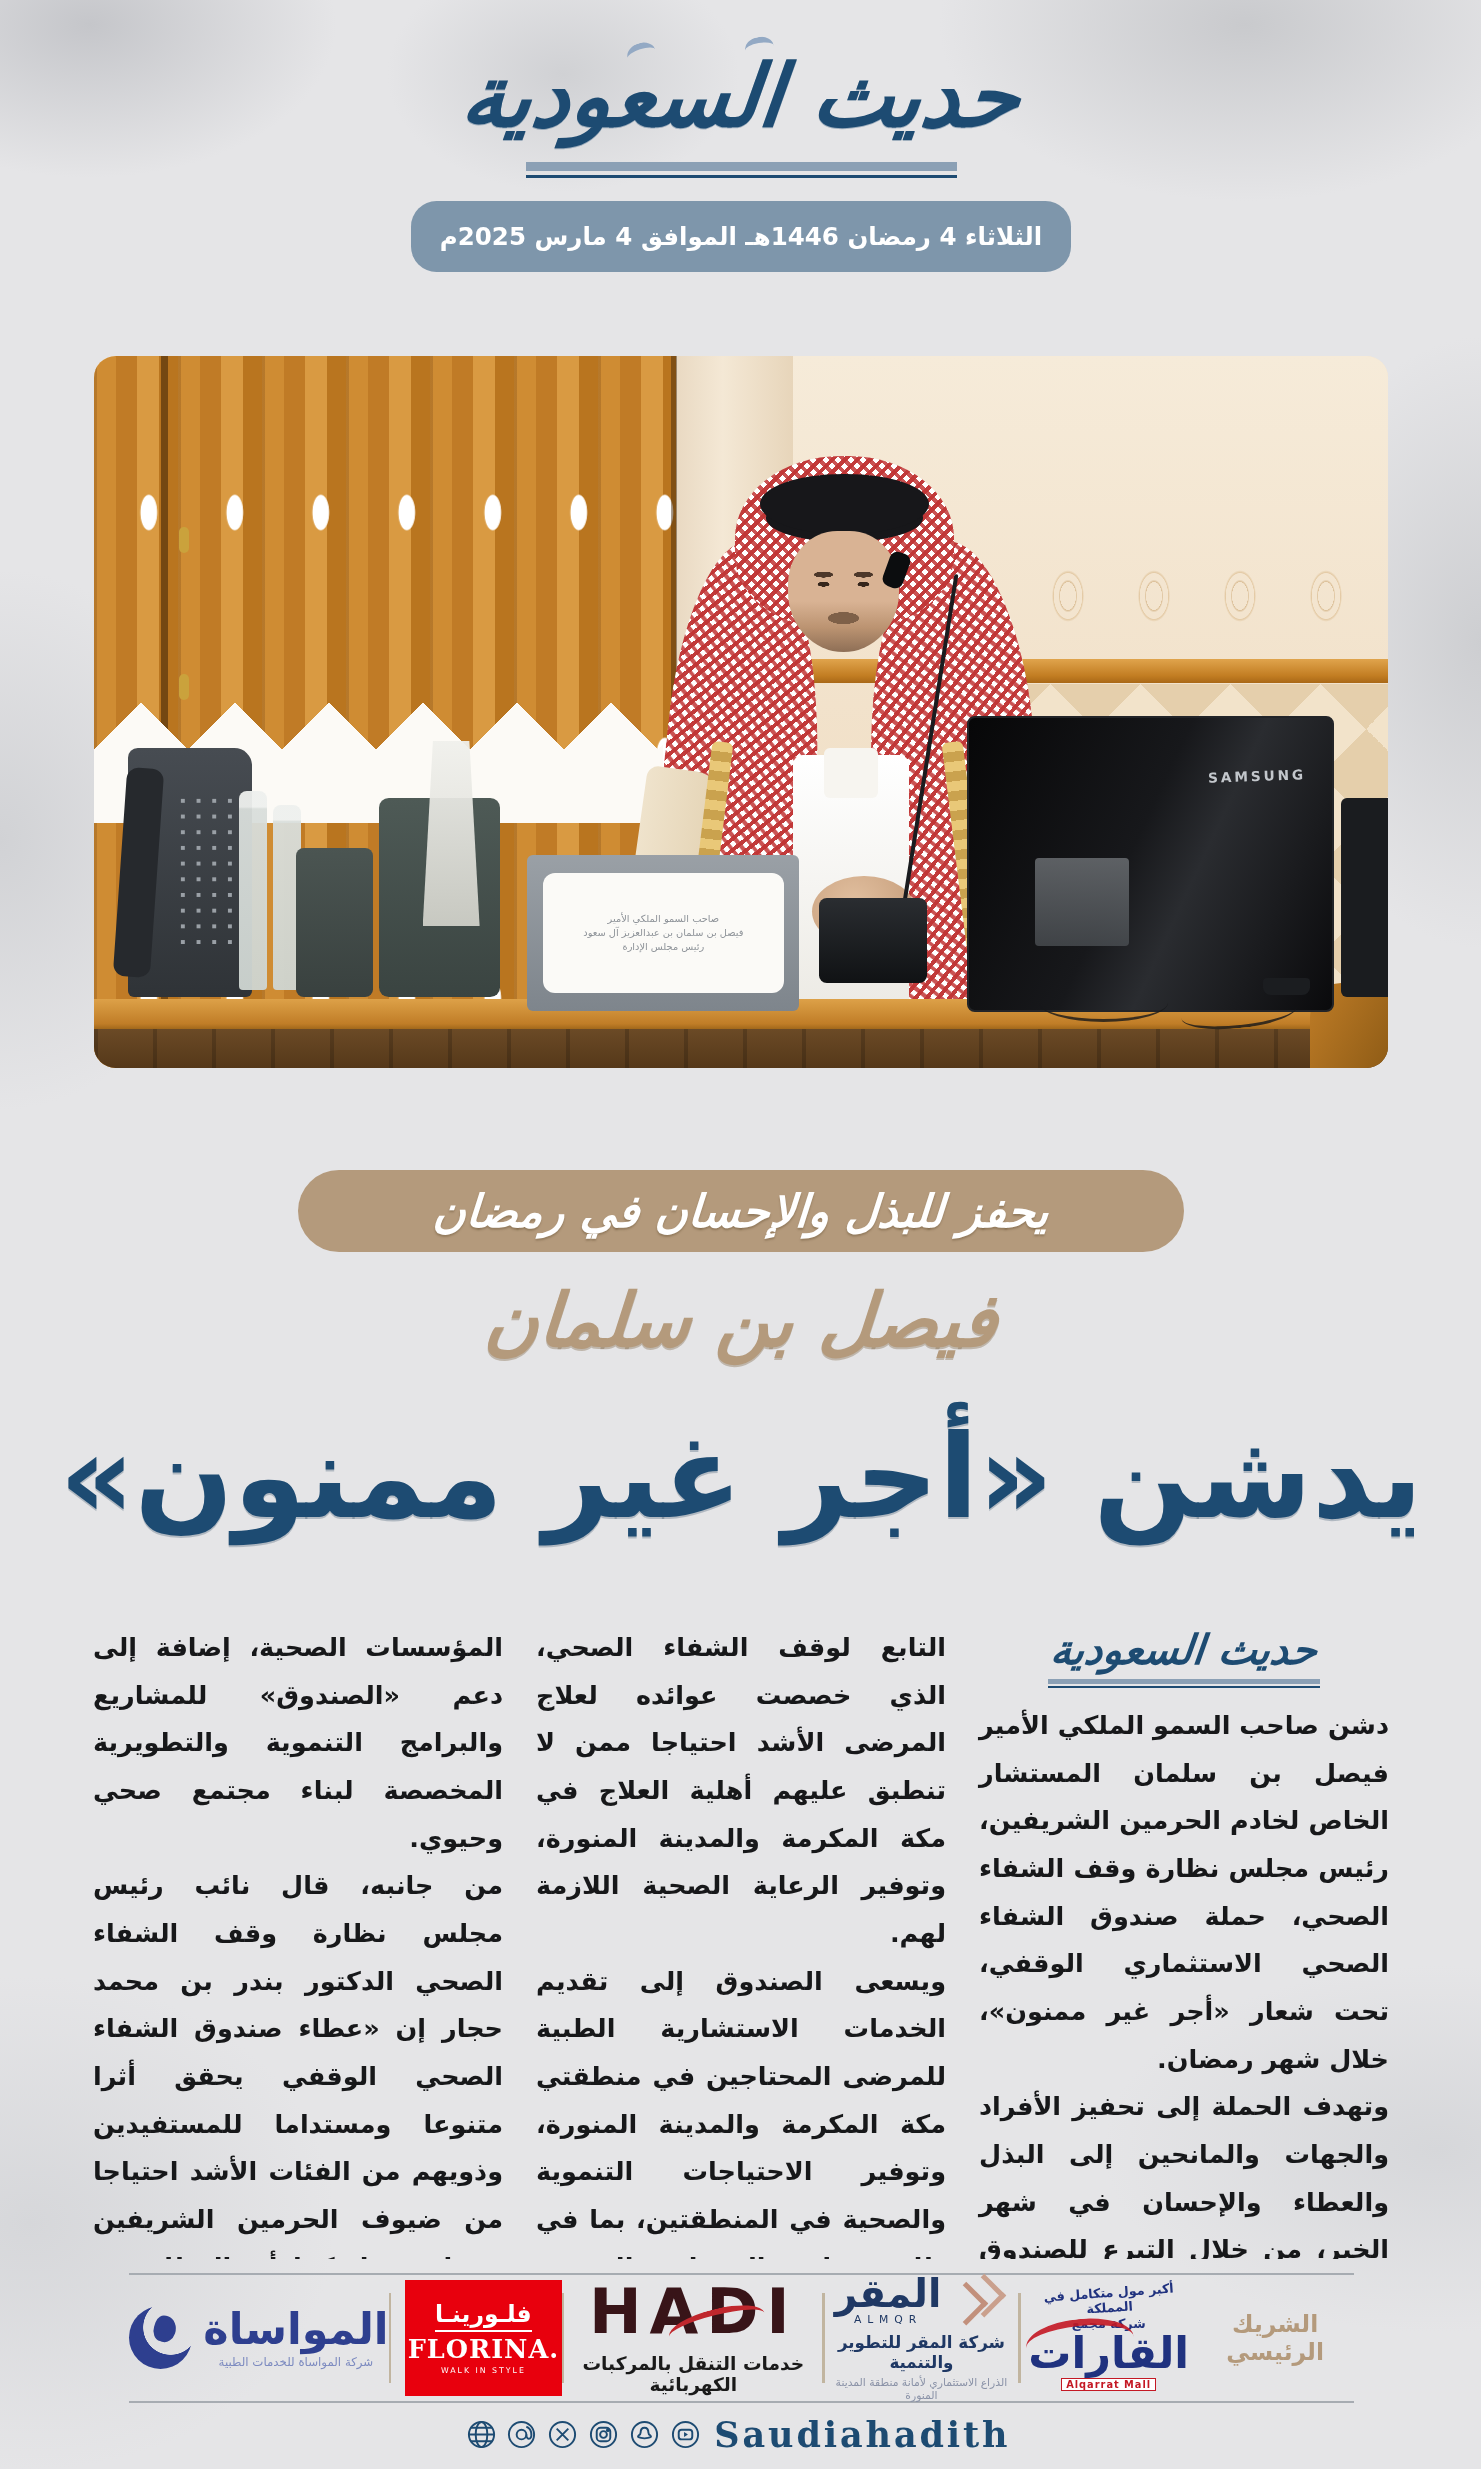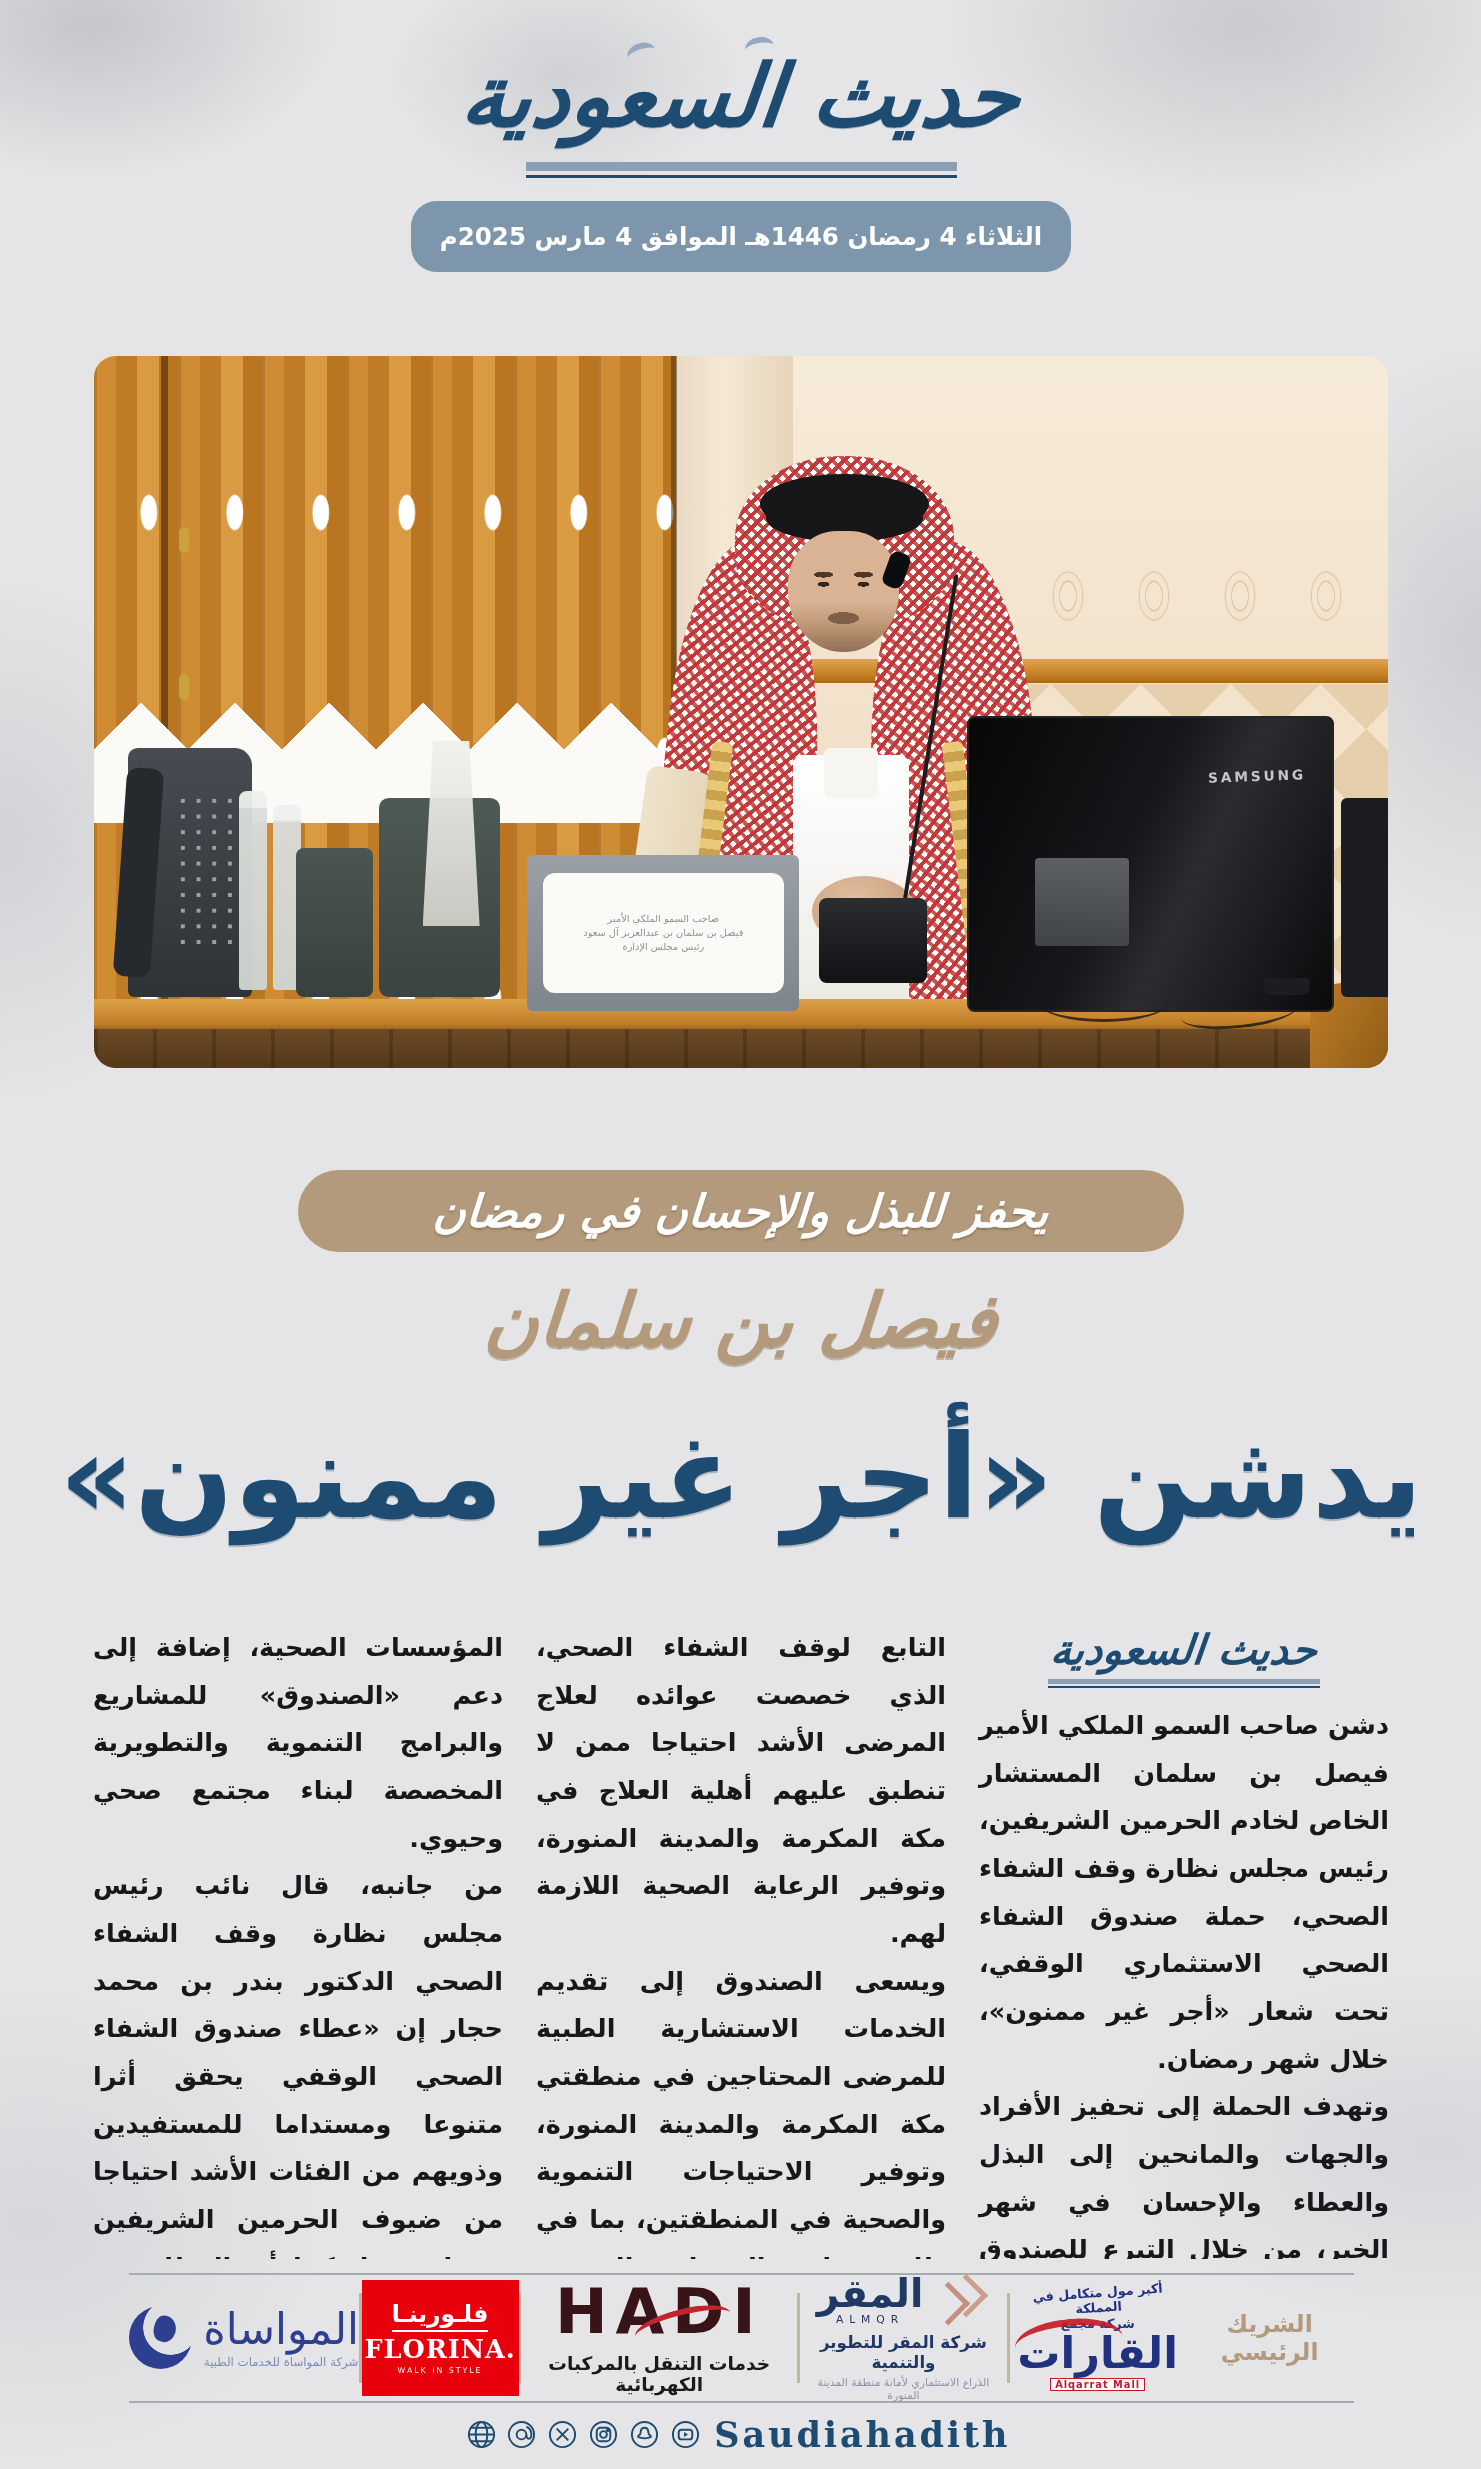--- a/index.html
+++ b/index.html
@@ -171,24 +171,24 @@
   
   .footer{width:1225px;margin:13.7px auto 0;}
   .hairline{height:2px;background:#a7acb2;}
   .partners{display:flex;align-items:center;justify-content:space-between;height:118px;padding:3.9px 0;}
   .pdivider{width:2.9px;height:90px;background:#b8a98e;opacity:.8;}
   .partner{display:flex;flex-direction:column;align-items:center;justify-content:center;text-align:center;}
   
   .mouwasat{flex-direction:row;gap:11.8px;}
   .crescent{width:63px;height:63px;border-radius:50%;background:radial-gradient(circle at 66% 34%, rgba(0,0,0,0) 0 46%, #2e3f8f 47%);position:relative;}
   .crescent::after{content:"";position:absolute;left:25.5px;top:9.8px;width:21.6px;height:25.5px;background:#2e3f8f;border-radius:40% 60% 50% 50%;transform:rotate(18deg);}
-  .mouwasat-name{color:#2e3f8f;font-size:43px;font-weight:normal;line-height:1.1;text-align:center;}
+  .mouwasat-name{color:#2e3f8f;font-size:43px;font-weight:bold;line-height:1.1;text-align:center;}
   .mouwasat-sub{color:#7d8bc0;font-size:11.8px;margin-top:2px;}
   
-  .florina-box{background:#e8000d;color:#fff;width:157px;height:116px;display:flex;flex-direction:column;align-items:center;justify-content:center;gap:2px;}
+  .florina-box{background:#e8000d;color:#fff;width:157px;height:116px;display:flex;flex-direction:column;align-items:center;justify-content:center;gap:2px;margin-left:14px;}
   .florina-ar{font-size:23.5px;font-weight:bold;border-bottom:2px solid #fff;padding-bottom:2px;}
   .florina-en{font-family:"DejaVu Serif",serif;font-size:25.5px;font-weight:bold;letter-spacing:1px;}
   .florina-tag{font-size:7.8px;letter-spacing:2px;}
   
   .hadi-name{color:#381418;font-size:63px;font-weight:bold;letter-spacing:7.8px;line-height:1;position:relative;}
   .hadi-swoosh{position:absolute;left:38%;top:46%;width:98px;height:25.5px;border-top:6.9px solid #c0272d;border-radius:50%;transform:rotate(-14deg);}
   .hadi-sub{color:#1a1a1a;font-size:18.6px;font-weight:bold;margin-top:9.8px;}
   
   .almqr-top{display:flex;align-items:center;gap:9.8px;direction:rtl;}
   .chevrons{position:relative;width:57px;height:43px;}

